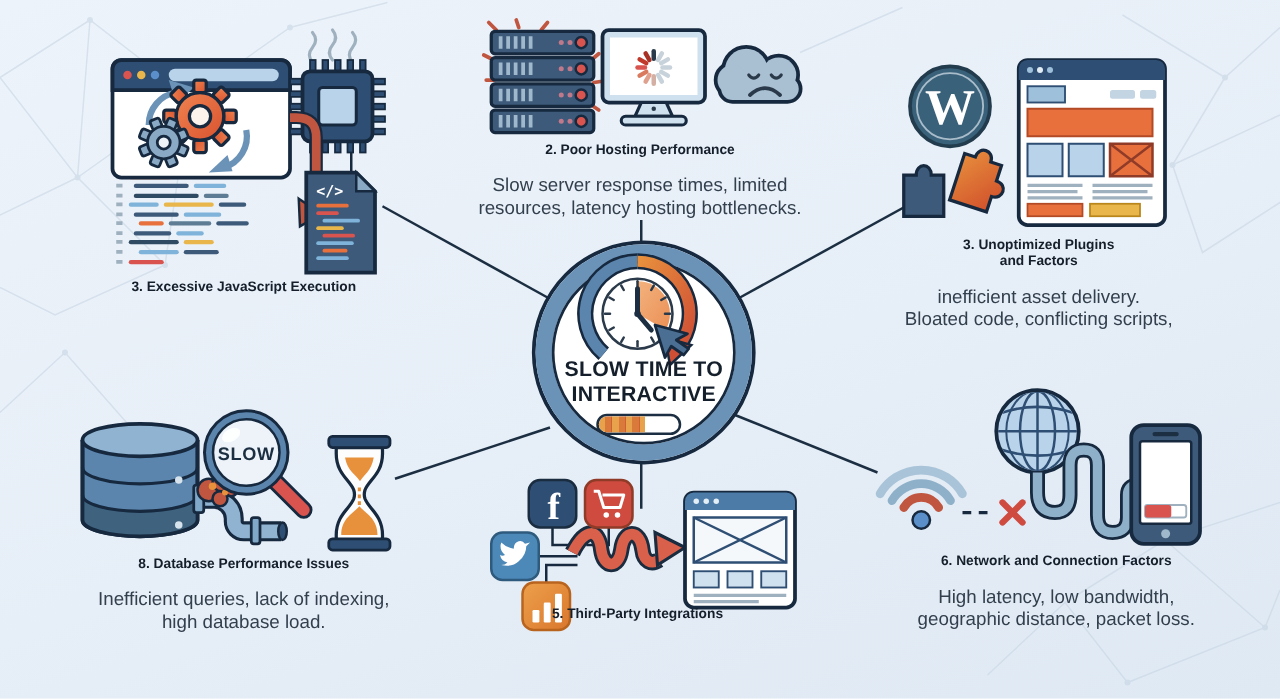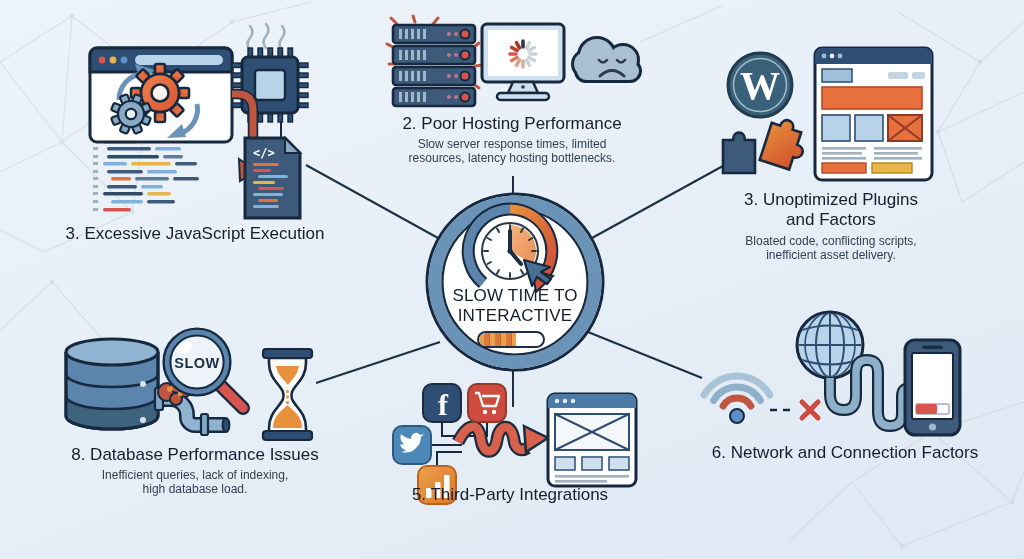--- a/index.html
+++ b/index.html
@@ -3,25 +3,25 @@
 <meta charset="utf-8">
 <style>
   html,body{margin:0;padding:0;}
   #stage{
     position:relative; width:1024px; height:559px; overflow:hidden;
     background:linear-gradient(160deg,#edf3fa 0%,#e6eef7 55%,#dfe9f3 100%);
     font-family:"Liberation Sans", sans-serif;
   }
   svg{position:absolute; overflow:visible;}
   .txt{position:absolute; text-align:center; color:#141f2b;}
-  .t-title{font-size:17px; font-weight:normal; line-height:1.2; color:#141f2b;}
-  .t-body{font-size:12px; line-height:1.17; color:#323f4d; margin-top:3px;}
+  .t-title{font-size:11px; font-weight:bold; line-height:1.2; color:#141f2b;}
+  .t-body{font-size:15px; line-height:1.17; color:#323f4d; margin-top:13px;}
   .t-body div{white-space:nowrap;}
   #hub-label{position:absolute; left:425px; top:286px; width:180px; text-align:center;
-    font-weight:normal; font-size:17px; line-height:1.18; letter-spacing:.2px; color:#141f2b;}
+    font-weight:bold; font-size:17px; line-height:1.18; letter-spacing:.2px; color:#141f2b;}
   #hub-progress{position:absolute; left:477px; top:331px; width:64px; height:13px;
     border:2px solid #1c2f42; border-radius:9px; background:#fff; overflow:hidden;}
   #hub-progress-fill{width:58%; height:100%;
     background:repeating-linear-gradient(90deg,#e8a24b 0 5px,#d97a3a 5px 10px,#cf5f35 10px 11px);
     border-radius:7px 0 0 7px;}
 </style>
 </head>
 <body>
 
 <div id="stage">
@@ -548,36 +548,40 @@
       <div>resources, latency hosting bottlenecks.</div>
     </div>
   </div>
 
   <div class="txt" style="left:700px;top:190px;width:262px">
     <div class="t-title">
       <div>3. Unoptimized Plugins</div>
       <div>and Factors</div>
     </div>
     <div class="t-body">
+      <div>inefficient asset delivery.</div>
       <div>Bloated code, conflicting scripts,</div>
-      <div>inefficient asset delivery.</div>
     </div>
   </div>
 
   <div class="txt" style="left:30px;top:445px;width:330px">
     <div class="t-title">8. Database Performance Issues</div>
     <div class="t-body">
       <div>Inefficient queries, lack of indexing,</div>
       <div>high database load.</div>
     </div>
   </div>
 
   <div class="txt" style="left:380px;top:485px;width:260px">
     <div class="t-title">5. Third-Party Integrations</div>
     <div class="t-body">
     </div>
   </div>
 
   <div class="txt" style="left:680px;top:443px;width:330px">
     <div class="t-title">6. Network and Connection Factors</div>
+    <div class="t-body">
+      <div>High latency, low bandwidth,</div>
+      <div>geographic distance, packet loss.</div>
+    </div>
   </div>
 
 </div>
 
 </body></html>

